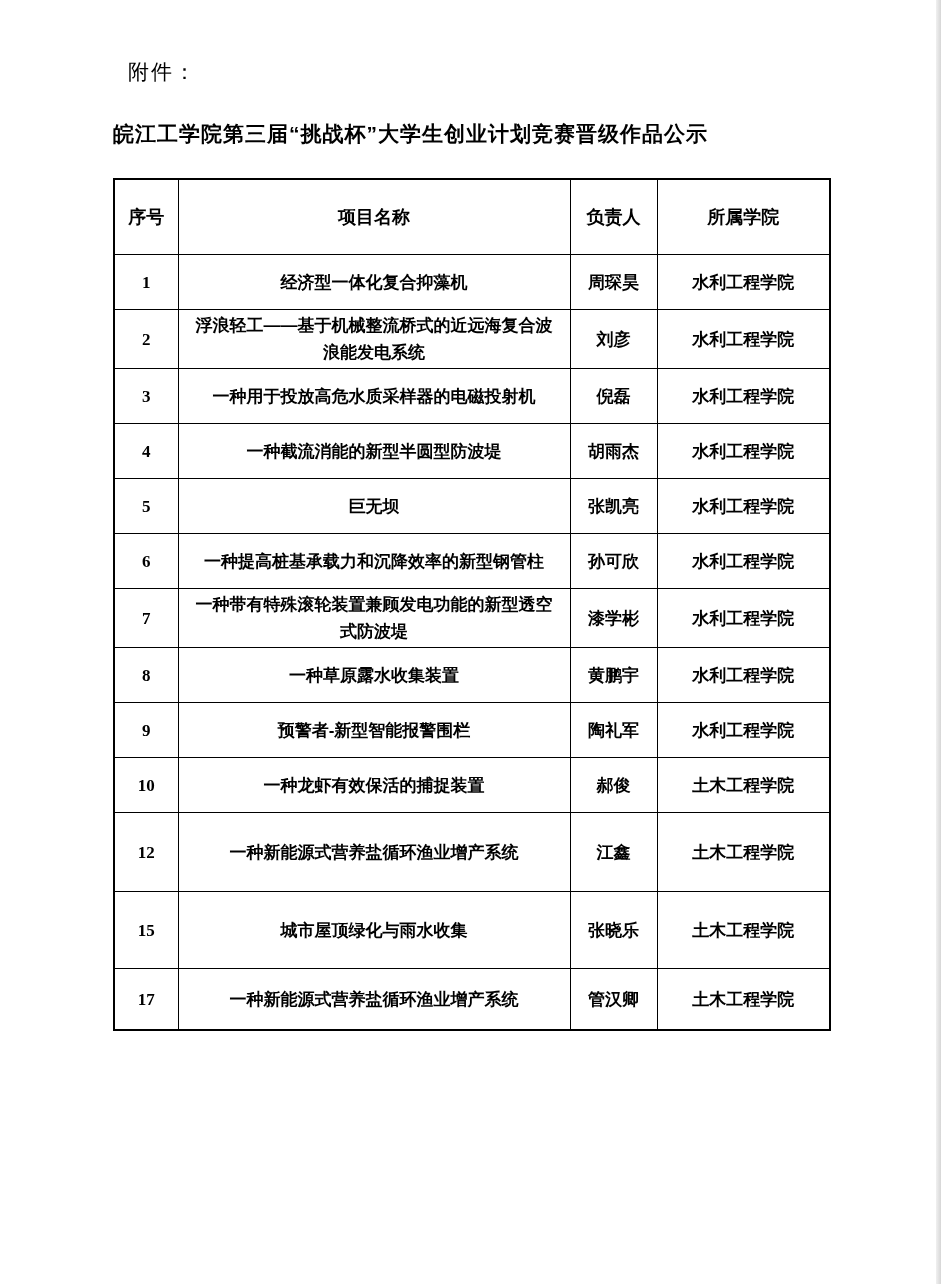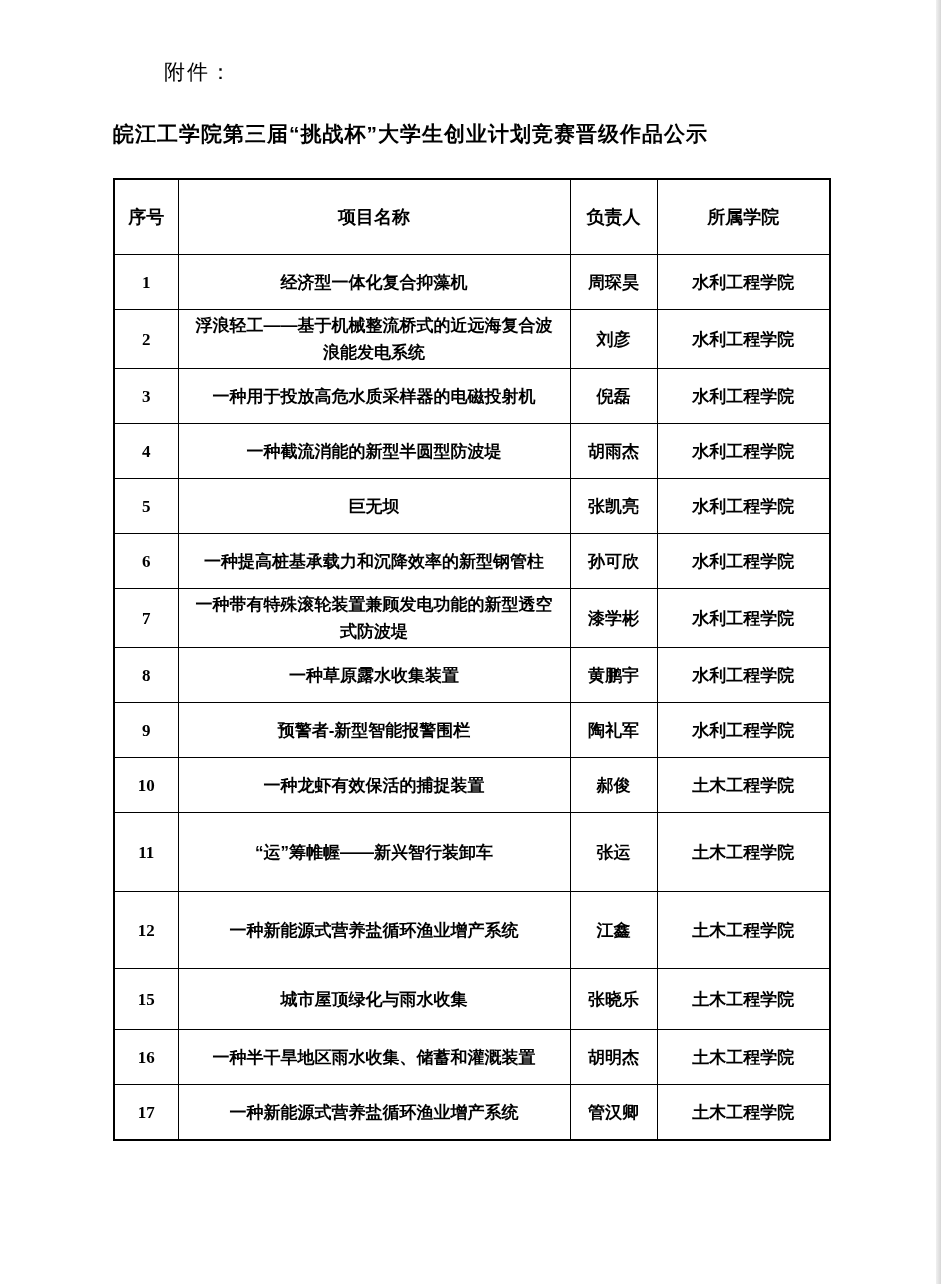--- a/index.html
+++ b/index.html
@@ -23,21 +23,20 @@
     height: 100%;
     background: linear-gradient(to right, #f0f0f0, #d6d6d6);
   }
   .attachment-label {
     position: absolute;
     left: 128px;
     top: 58px;
     font-size: 21px;
     font-weight: 500;
     letter-spacing: 2px;
-    margin-left: 36px;
   }
   .doc-title {
     position: absolute;
     left: 113px;
     top: 120px;
     width: 716px;
     font-size: 21px;
     font-weight: bold;
     letter-spacing: 1px;
   }
@@ -166,43 +165,31 @@
         <td class="col-leader">陶礼军</td>
         <td class="col-college">水利工程学院</td>
       </tr>
       <tr>
         <td class="col-no">10</td>
         <td class="col-project">一种龙虾有效保活的捕捉装置</td>
         <td class="col-leader">郝俊</td>
         <td class="col-college">土木工程学院</td>
       </tr>
       <tr>
-        <td class="col-no">11</td>
-        <td class="col-project">“运”筹帷幄——新兴智行装卸车</td>
-        <td class="col-leader">张运</td>
-        <td class="col-college">土木工程学院</td>
-      </tr>
-      <tr>
         <td class="col-no">12</td>
         <td class="col-project">一种新能源式营养盐循环渔业增产系统</td>
         <td class="col-leader">江鑫</td>
         <td class="col-college">土木工程学院</td>
       </tr>
       <tr>
         <td class="col-no">15</td>
         <td class="col-project">城市屋顶绿化与雨水收集</td>
         <td class="col-leader">张晓乐</td>
         <td class="col-college">土木工程学院</td>
       </tr>
       <tr>
-        <td class="col-no">16</td>
-        <td class="col-project">一种半干旱地区雨水收集、储蓄和灌溉装置</td>
-        <td class="col-leader">胡明杰</td>
-        <td class="col-college">土木工程学院</td>
-      </tr>
-      <tr>
         <td class="col-no">17</td>
         <td class="col-project">一种新能源式营养盐循环渔业增产系统</td>
         <td class="col-leader">管汉卿</td>
         <td class="col-college">土木工程学院</td>
       </tr>
     </tbody>
 </table>
 
 </body></html>

